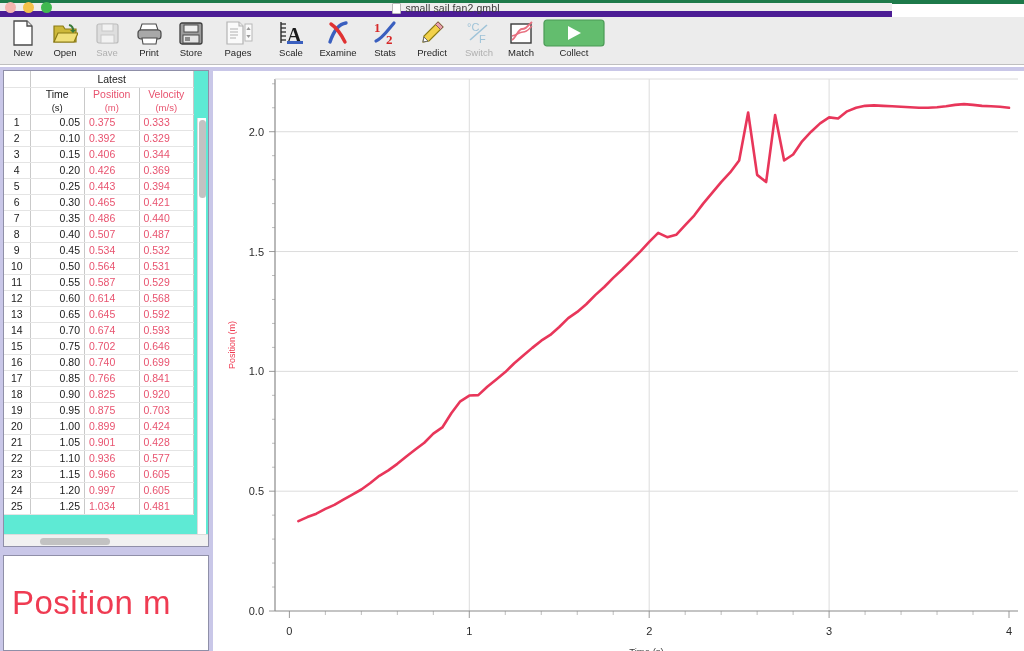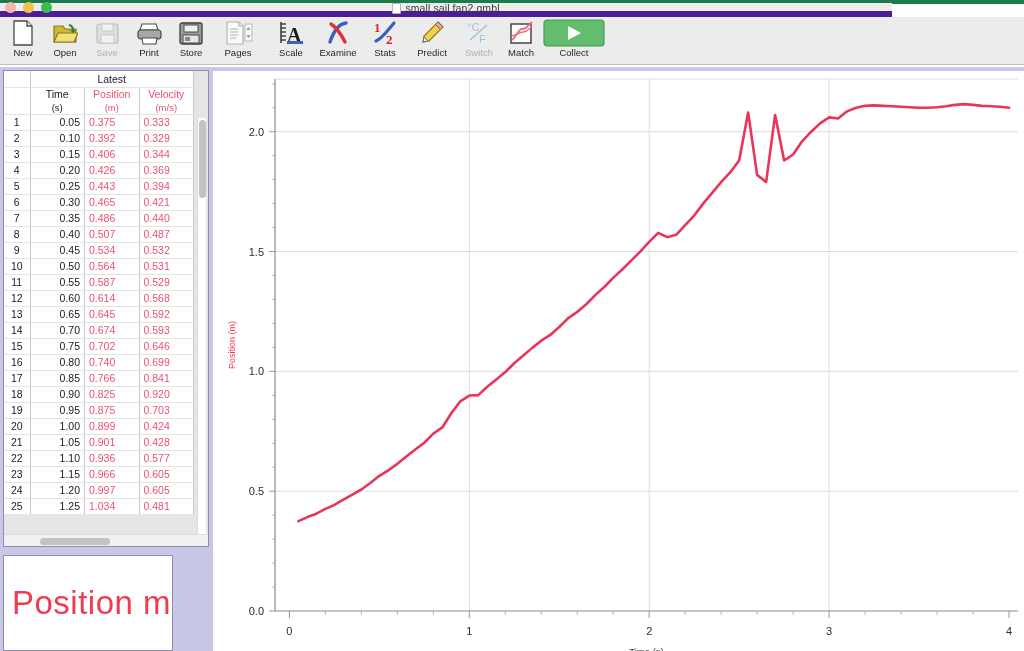--- a/index.html
+++ b/index.html
@@ -62,21 +62,21 @@
   .tbsep { width:6px; }
 
   
   #left-pane {
     position:absolute; left:0; top:67px; width:213px; height:484px;
     background:#c9c7e8;
     padding:3px 4px 4px 3px;
   }
   #table-frame{
     position:relative; width:206px; height:477px;
-    background:#e5e5e5; border:1px solid #8f8fa8;
+    background:#5eead4; border:1px solid #8f8fa8;
     overflow:hidden;
   }
   table#data-table { border-collapse:collapse; width:190px; table-layout:fixed; }
   table#data-table th, table#data-table td {
     font-size:10.5px; height:16px; padding:0 4px;
     border-right:1px solid #c9c9c9;
     border-bottom:1px solid #e4e4e4;
     background:#ffffff;
   }
   th.latest-cell {
@@ -112,21 +112,21 @@
   }
   #hthumb { position:absolute; top:3px; left:36px; width:70px; height:7px;
     background:#c2c2c2; border-radius:4px; }
 
   
   #meter-pane {
     position:absolute; left:0; top:551px; width:213px; height:100px;
     background:#c9c7e8; padding:4px 4px 0 3px;
   }
   #meter-box {
-    width:170px; height:96px; background:#ffffff;
+    width:206px; height:96px; background:#ffffff;
     border:1px solid #8f8fa8;
     display:flex; align-items:center; padding-left:8px;
   }
   #meter-label {
     font-size:33px; color:#ef3b52; white-space:nowrap; letter-spacing:.5px;
   }
 
   
   #graph-pane {
     position:absolute; left:213px; top:67px; width:811px; height:584px;

